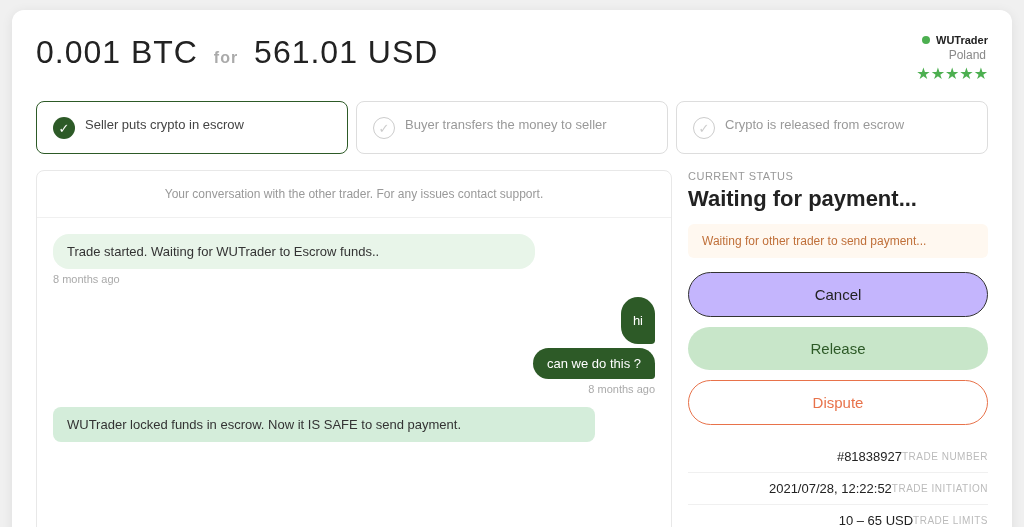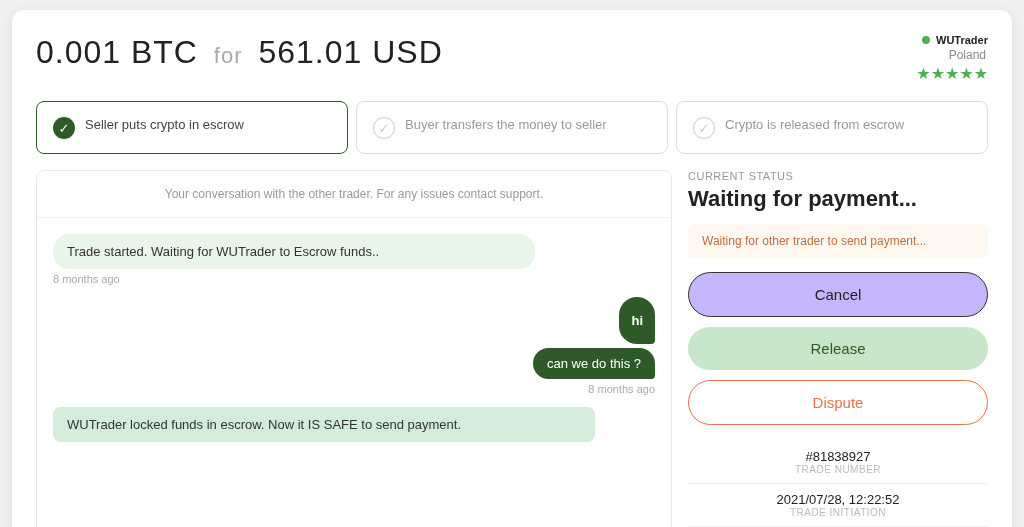--- a/index.html
+++ b/index.html
@@ -32,23 +32,23 @@
       color: #888;
       margin-bottom: 4px;
     }
     .selling-amount {
       font-size: 32px;
       font-weight: 300;
       letter-spacing: 1px;
       color: #222;
     }
     .selling-amount .for-text {
-      font-size: 22px;
+      font-size: 16px;
       color: #aaa;
-      font-weight: 400;
+      font-weight: 700;
       margin: 16px 6px;
     }
     .trader-info {
       text-align: right;
     }
     .trader-dot-name {
       display: flex;
       align-items: center;
       justify-content: flex-end;
       gap: 6px;
@@ -182,21 +182,20 @@
       color: #fff;
       border-radius: 18px 18px 4px 18px;
       padding: 8px 14px;
       font-size: 13px;
       max-width: 60%;
       text-align: right;
     }
     .msg-sent-bubble.small {
       padding: 16px 12px;
       border-radius: 18px 18px 4px 18px;
-      font-weight: bold;
     }
     .msg-sent-timestamp {
       font-size: 11px;
       color: #aaa;
       text-align: right;
     }
     .msg-system-green {
       background: #d4edda;
       border-radius: 8px;
       padding: 10px 14px;
@@ -258,21 +257,20 @@
     }
     .trade-details {
       margin-top: 6px;
     }
     .trade-detail-row {
       display: flex;
       justify-content: flex-end;
       align-items: center;
       padding: 8px 0;
       border-bottom: 1px solid #f0f0f0;
-      flex-direction: column;
     }
     .trade-detail-row:last-child {
       border-bottom: none;
     }
     .detail-value {
       font-size: 13px;
       color: #222;
       font-weight: 500;
     }
     .detail-label {

